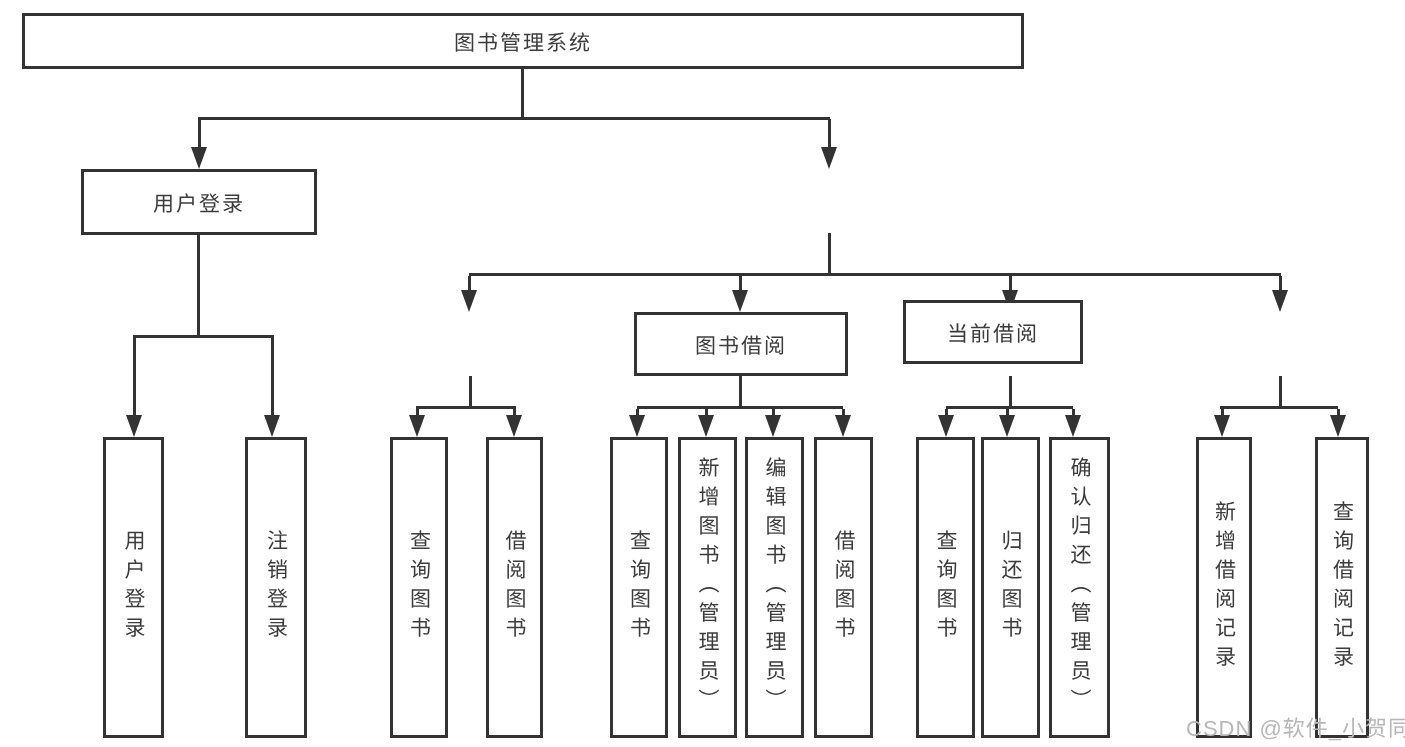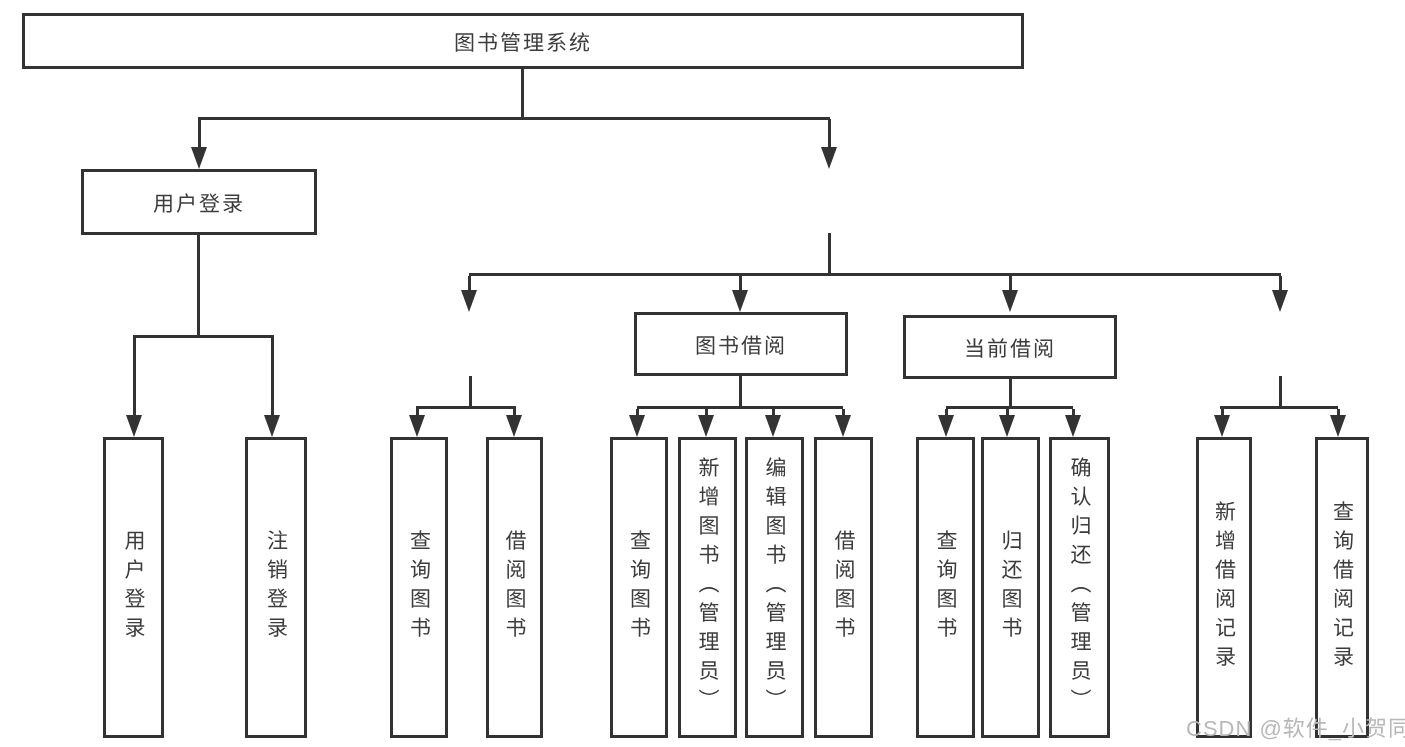--- a/index.html
+++ b/index.html
@@ -163,21 +163,21 @@
     <span>图书管理系统</span>
   </div>
 
   <div class="box h-label" style="left:81px;top:169px;width:236px;height:66px">
     <span>用户登录</span>
   </div>
 
   <div class="box h-label" style="left:634px;top:312px;width:214px;height:64px">
     <span>图书借阅</span>
   </div>
-  <div class="box h-label" style="left:903px;top:315px;width:214px;height:64px">
+  <div class="box h-label" style="left:903px;top:300px;width:180px;height:64px">
     <span>当前借阅</span>
   </div>
 
   <div class="box leaf" style="left:103px;top:437px;width:61px;height:301px">
     <span class="vtext">用户登录</span>
   </div>
   <div class="box leaf" style="left:245px;top:437px;width:62px;height:301px">
     <span class="vtext">注销登录</span>
   </div>
 

